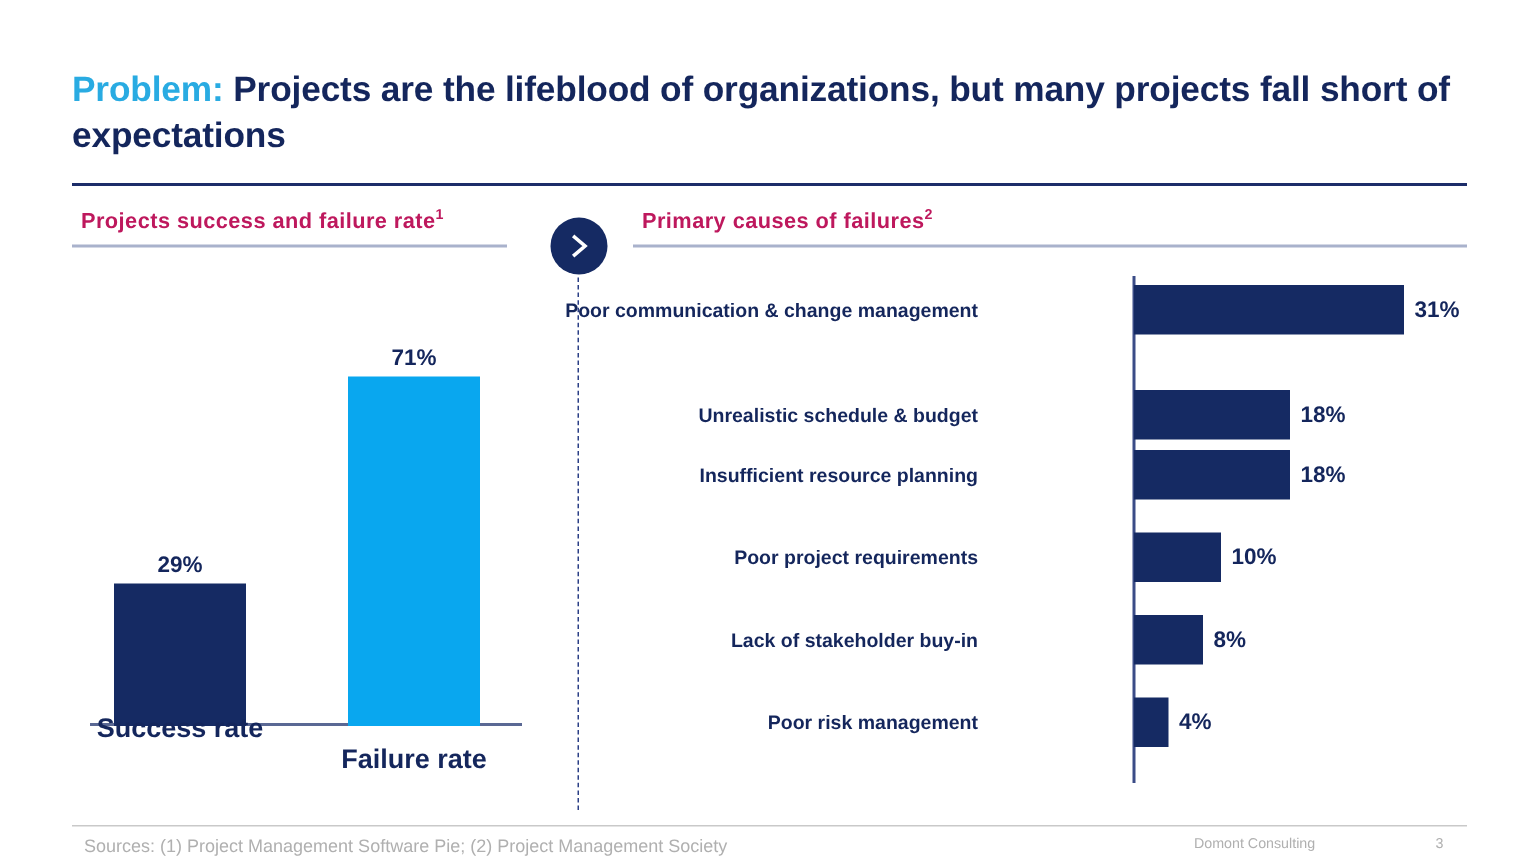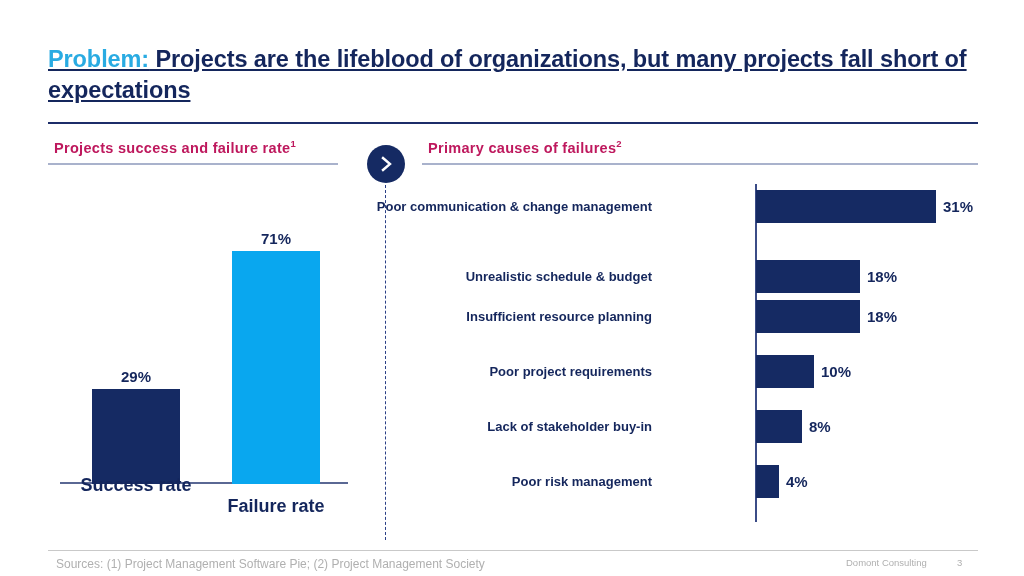--- a/index.html
+++ b/index.html
@@ -23,21 +23,20 @@
     top: 44px;
     width: 930px;
   }
   #page-title {
     font-size: 23.5px;
     font-weight: bold;
     line-height: 1.32;
     letter-spacing: -0.1px;
     color: #14265c;
     margin: 0;
-    text-decoration: underline;
   }
   #page-title .accent { color: #29abe2; }
 
   #title-rule {
     position: absolute;
     left: 48px;
     top: 122px;
     width: 930px;
     height: 2px;
     background: #1c2d69;
@@ -225,21 +224,21 @@
   #footer-sources {
     position: absolute;
     left: 56px;
     top: 557px;
     font-size: 12px;
     color: #b0b0b0;
     white-space: nowrap;
   }
   #footer-brand {
     position: absolute;
-    left: 846px;
+    left: 796px;
     top: 557px;
     font-size: 9.5px;
     color: #b0b0b0;
     white-space: nowrap;
     text-align: right;
   }
   #footer-pagenum {
     position: absolute;
     left: 957px;
     top: 557px;
@@ -256,21 +255,21 @@
 <div id="title-rule"></div>
 
 <div id="panel-left">
   <div class="panel-title"><span>Projects success and failure rate</span><sup>1</sup></div>
   <div class="panel-rule"></div>
 
   <div id="vbar-chart">
     <div id="vbar-plot">
       <div id="vbar-axis"></div>
       <div id="vbar-cols">
-          <div class="vbar-col" style="left: 32px; height: 116px;">
+          <div class="vbar-col" style="left: 16px; height: 116px;">
             <div class="vbar-rect" style="height: 95px; background: rgb(21, 42, 99);"></div>
             <div class="vbar-value" style="bottom: 99px;">29%</div>
             <div class="vbar-label" style="top: 107px;">Success rate</div>
           </div>
           <div class="vbar-col" style="left: 172px; height: 233px;">
             <div class="vbar-rect" style="height: 233px; background: rgb(9, 167, 239);"></div>
             <div class="vbar-value" style="bottom: 237px;">71%</div>
             <div class="vbar-label" style="top: 245px;">Failure rate</div>
           </div>
         </div>

